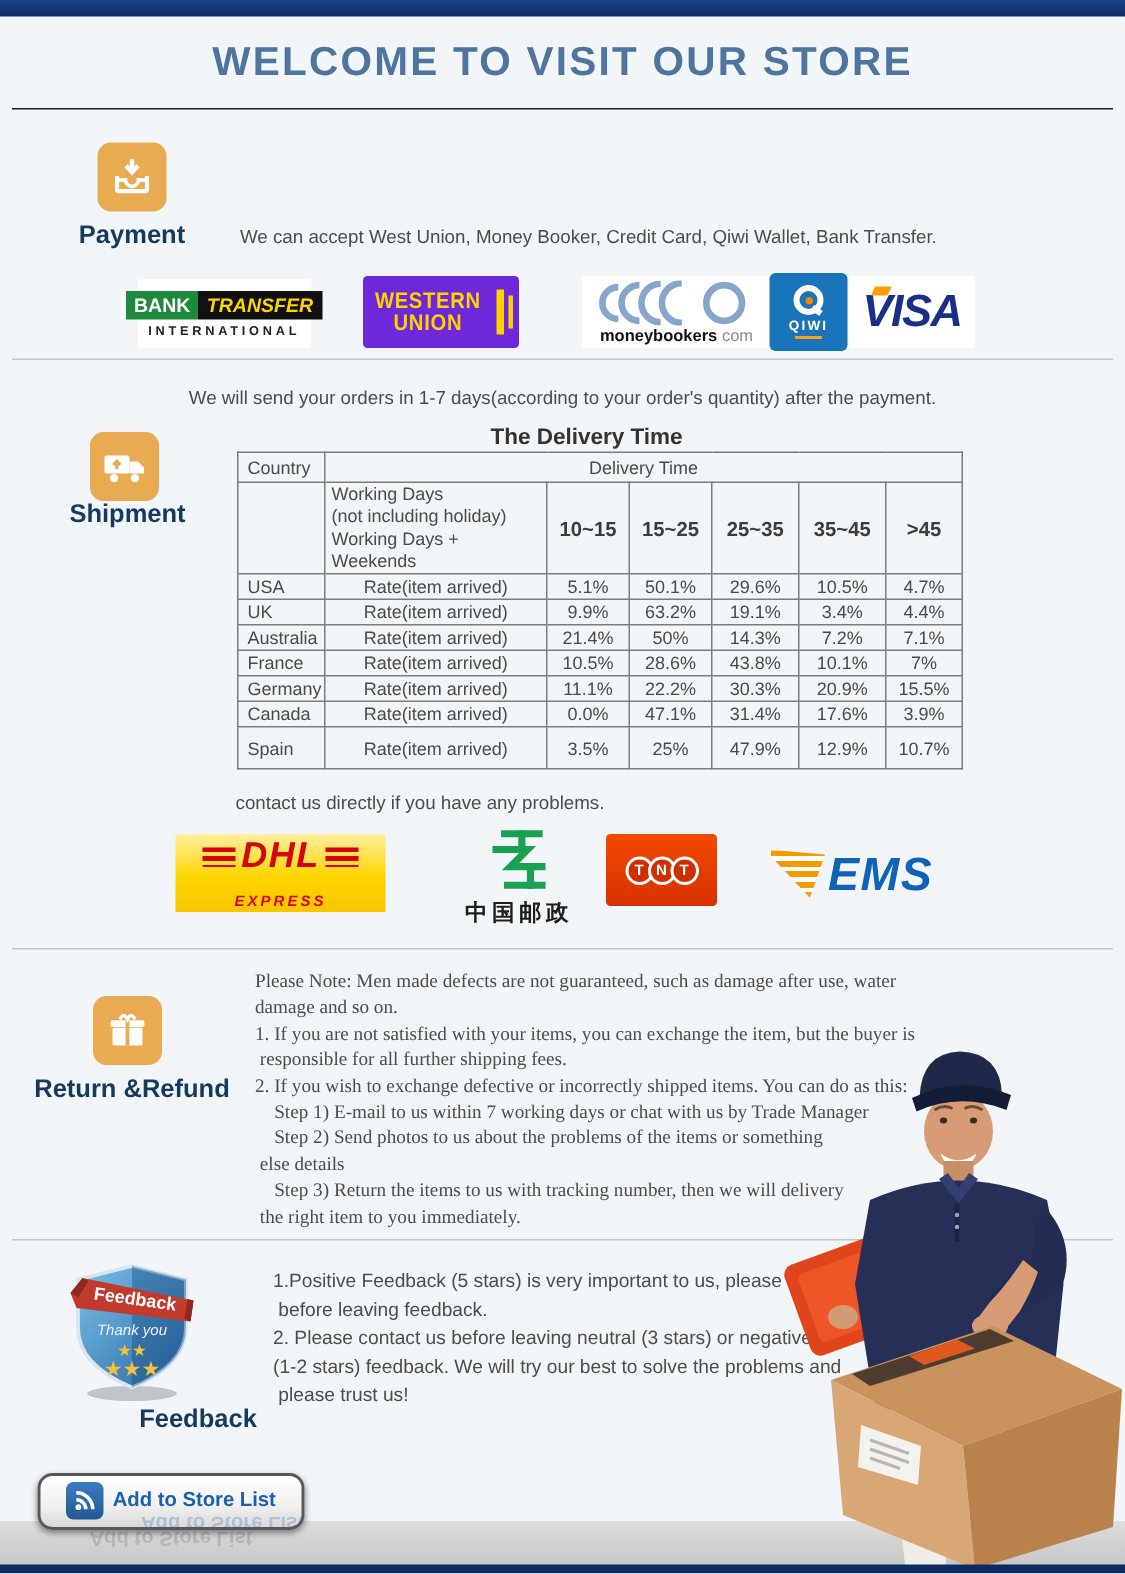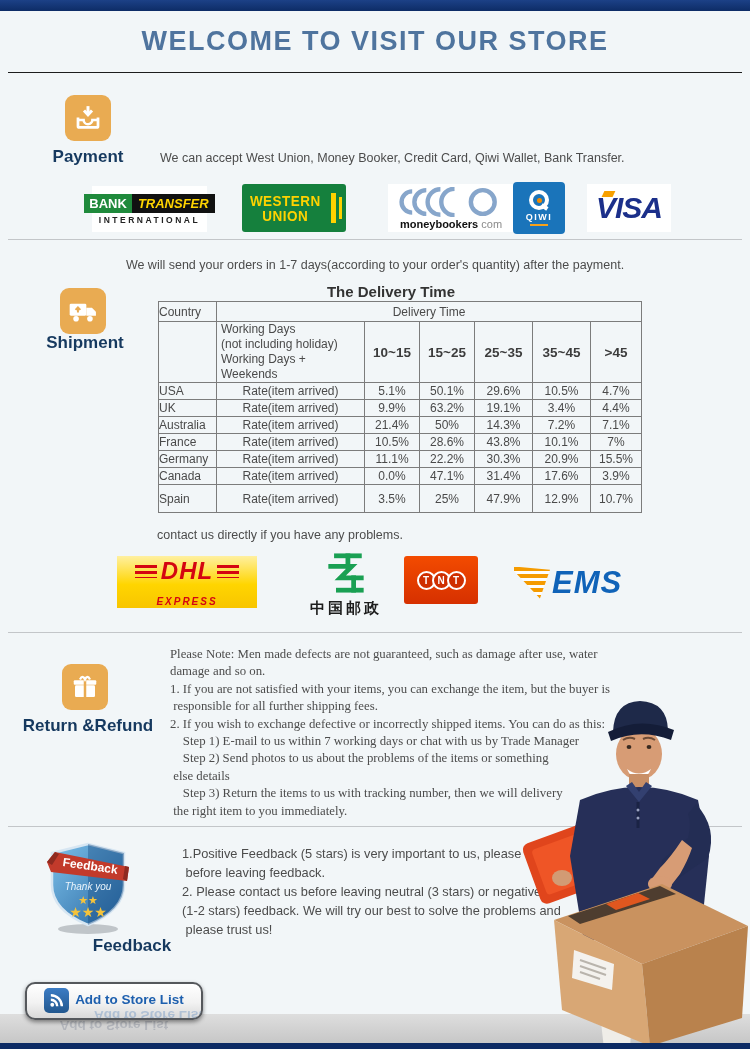--- a/index.html
+++ b/index.html
@@ -22,21 +22,21 @@
   .preline { white-space:pre-line; }
 
   
   .logo-chip { position:absolute; display:flex; align-items:center; justify-content:center; }
   .chip-white { background:#ffffff; }
   .bt { flex-direction:column; }
   .bt-row { display:flex; align-items:stretch; }
   .bt-bank { background:#1f8a3c; color:#fff; font-weight:bold; font-size:13px; padding:2px 5px; }
   .bt-transfer { background:#111; color:#ffd400; font-weight:bold; font-style:italic; font-size:13px; padding:2px 6px; }
   .bt-intl { font-size:8.5px; font-weight:bold; color:#222; letter-spacing:2.5px; margin-top:2px; }
-  .wu { background:#15803d; border-radius:3px; gap:6px;align-items:center; }
+  .wu { background:#6d28d9; border-radius:3px; gap:6px;align-items:center; }
   .wu-text { color:#ffd200; font-weight:bold; font-size:15px; line-height:15px; text-align:center;
              transform:scaleX(.9); letter-spacing:.5px; }
   .wu-bars { display:flex; gap:3px; align-items:center; }
   .wu-bar1 { width:5px; height:30px; background:#ffd200; }
   .wu-bar2 { width:3px; height:22px; background:#ffd200; }
   .mb { flex-direction:column; }
   .mb-caption { font-size:11px; margin-top:1px; }
   .mb-name { font-weight:bold; color:#101010; }
   .mb-tld { color:#8a8a8a; }
   .qiwi { background:#1a74ba; border-radius:4px; flex-direction:column; }
@@ -55,21 +55,21 @@
   
   .tbl-title { position:absolute; top:283px; left:16px; width:750px; text-align:center;
                font-size:15px; font-weight:bold; color:#333; }
   .dtable { position:absolute; left:158px; top:301px; width:483px; border-collapse:collapse;
             table-layout:fixed; font-size:12px; color:#4a4a4a; }
   .dtable td { border:1px solid #7c7c7c; padding:0 4px; text-align:center; height:17px; }
   .dtable .r-head td { height:20px; }
   .dtable .r-wd td { height:52px; }
   .dtable .c-wd { text-align:left; font-size:12px; line-height:15px; }
   .dtable .c-range { font-size:13.5px; font-weight:bold; color:#3c3c3c; }
-  .dtable .c-country { text-align:left; padding-left:0; }
+  .dtable .c-country { text-align:left; padding-left:6px; }
   .dtable .r-last td { height:28px; }
 
   .note-line { position:absolute; left:157px; width:560px; font-size:12.5px; color:#4c4c4c; }
   .note-red { color:#cf5560; }
 
   
   .dhl { position:absolute; left:117px; top:556px; width:140px; height:52px;
          background:linear-gradient(180deg,#fff0a0 0%,#ffd500 55%,#f8c500 100%);
          display:flex; flex-direction:column; align-items:center; justify-content:center; }
   .dhl-row { display:flex; align-items:center; gap:4px; }
@@ -173,21 +173,21 @@
       <span class="mb-tld">com</span>
     </div>
   </div>
 
   <div class="logo-chip qiwi" style="left:513px; top:182px; width:52px; height:52px;">
     <div class="qiwi-q"></div>
     <div class="qiwi-name">QIWI</div>
     <div class="qiwi-sub"></div>
   </div>
 
-  <div class="logo-chip chip-white visa" style="left:587px; top:184px; width:84px; height:48px;">
+  <div class="logo-chip chip-white visa" style="left:566px; top:184px; width:84px; height:48px;">
     <span class="visa-name">VISA</span>
     <span class="visa-accent"></span>
   </div>
 
   <div class="hr-light" style="top:239px;"></div>
 
   <div class="body-text" style="position:absolute; left:0; top:258px; width:750px; text-align:center;">We will send your orders in 1-7 days(according to your order's quantity) after the payment.</div>
   <div class="tbl-title">The Delivery Time</div>
 
   <div class="sec-icon" style="left:60px; top:288px;">

